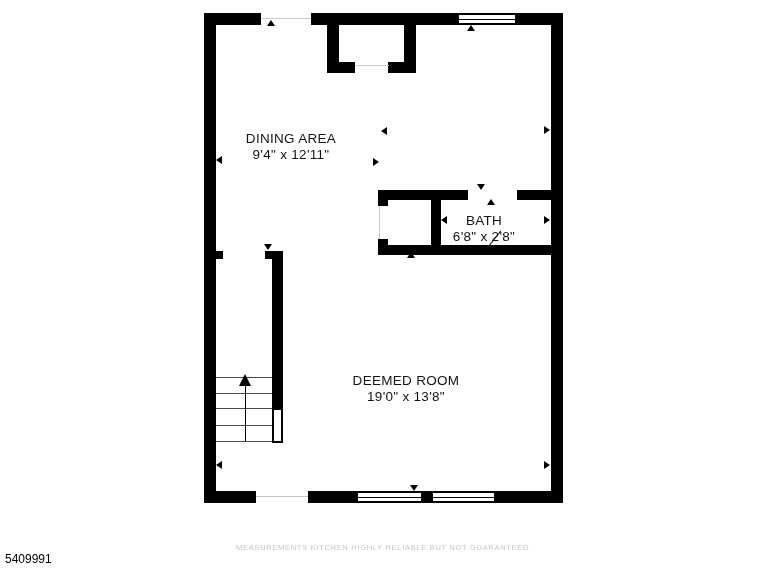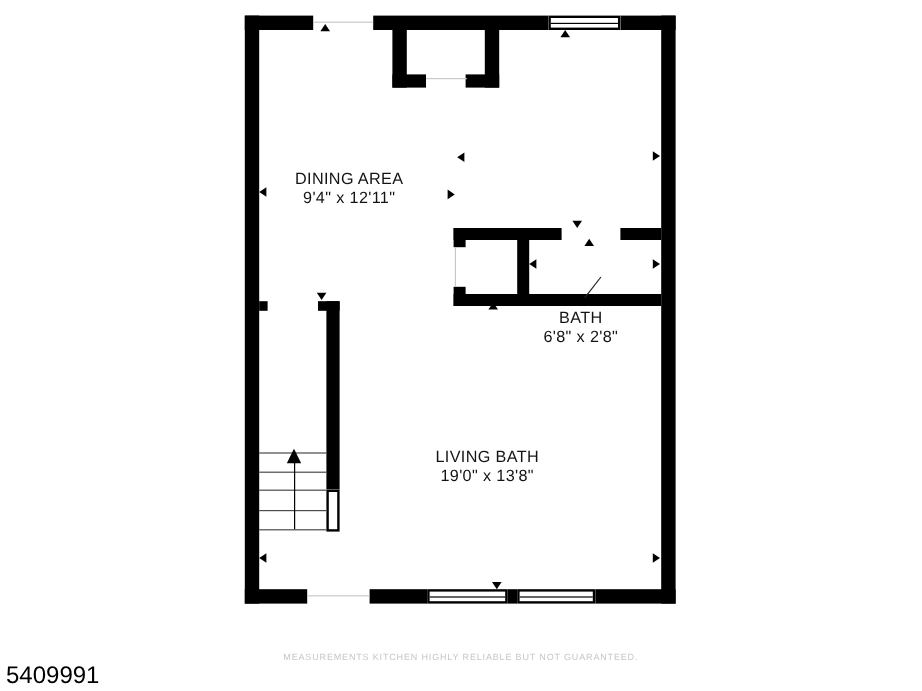--- a/index.html
+++ b/index.html
@@ -17,21 +17,21 @@
   .tri.r { border-top:4px solid transparent; border-bottom:4px solid transparent; border-left:6px solid #000; }
   .tri.u { border-left:4px solid transparent; border-right:4px solid transparent; border-bottom:6px solid #000; }
   .tri.d { border-left:4px solid transparent; border-right:4px solid transparent; border-top:6px solid #000; }
   .stair-arrow { position:absolute; width:0; height:0; border-left:6px solid transparent;
                  border-right:6px solid transparent; border-bottom:12px solid #000; }
   .room-label { position:absolute; transform:translateX(-50%); text-align:center; color:#141414;
                 font-size:13.5px; line-height:16px; letter-spacing:0.3px; white-space:nowrap; }
   .diag { position:absolute; height:1px; width:22px; background:#222; transform:rotate(-52deg); }
   .disclaimer { position:absolute; left:0; width:100%; text-align:center; font-size:7.5px;
                 color:#c6c6c6; letter-spacing:0.7px; }
-  .listing-number { position:absolute; font-size:20px; color:#000; }
+  .listing-number { position:absolute; font-size:12px; color:#000; }
 </style>
 </head>
 <body>
 
 <div class="canvas">
 
   <div class="wall" style="left:204px; top:13px;  width:12px;  height:490px;"></div>
   <div class="wall" style="left:551px; top:13px;  width:12px;  height:490px;"></div>
   <div class="wall" style="left:204px; top:13px;  width:57px;  height:12px;"></div>
   <div class="wall" style="left:311px; top:13px;  width:146px; height:12px;"></div>
@@ -90,29 +90,29 @@
   <div class="tri l" style="left:216px; top:461px;"></div>
   <div class="tri r" style="left:544px; top:461px;"></div>
   <div class="tri u" style="left:267px; top:20px;"></div>
   <div class="tri u" style="left:467px; top:25px;"></div>
   <div class="tri d" style="left:477px; top:184px;"></div>
   <div class="tri u" style="left:487px; top:199px;"></div>
   <div class="tri u" style="left:407px; top:252px;"></div>
   <div class="tri d" style="left:264px; top:244px;"></div>
   <div class="tri d" style="left:410px; top:485px;"></div>
 
-  <div class="room-label" style="left:291px; top:141px;">
+  <div class="room-label" style="left:291px; top:131px;">
     <div>DINING AREA</div>
     <div>9'4" x 12'11"</div>
   </div>
-  <div class="room-label" style="left:484px; top:213px;margin-top:44px;">
+  <div class="room-label" style="left:484px; top:213px;">
     <div>BATH</div>
     <div>6'8" x 2'8"</div>
   </div>
   <div class="room-label" style="left:406px; top:373px;">
-    <div>LIVING BATH</div>
+    <div>DEEMED ROOM</div>
     <div>19'0" x 13'8"</div>
   </div>
 
   <div class="disclaimer" style="top:543px;">MEASUREMENTS KITCHEN HIGHLY RELIABLE BUT NOT GUARANTEED.</div>
   <div class="listing-number" style="left:5px; top:552px;">5409991</div>
 
 </div>
 
 </body></html>

